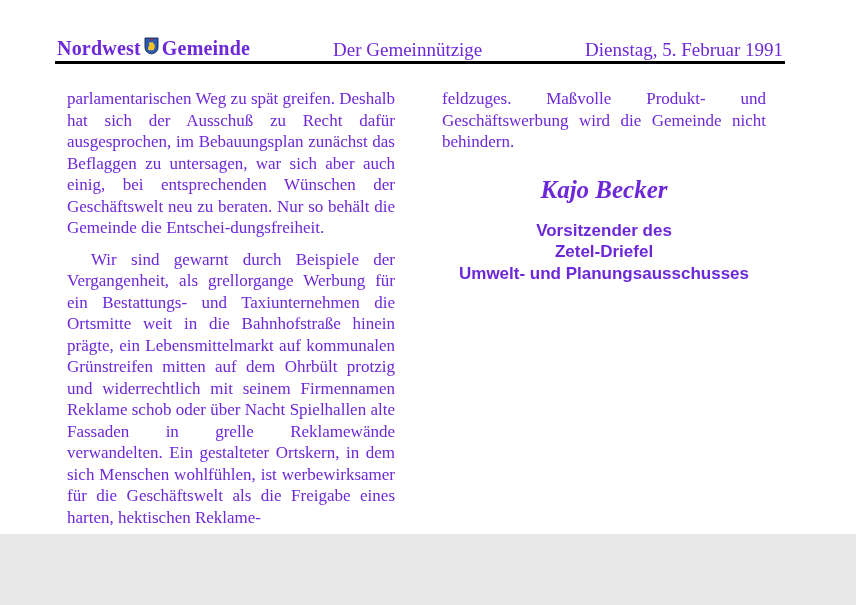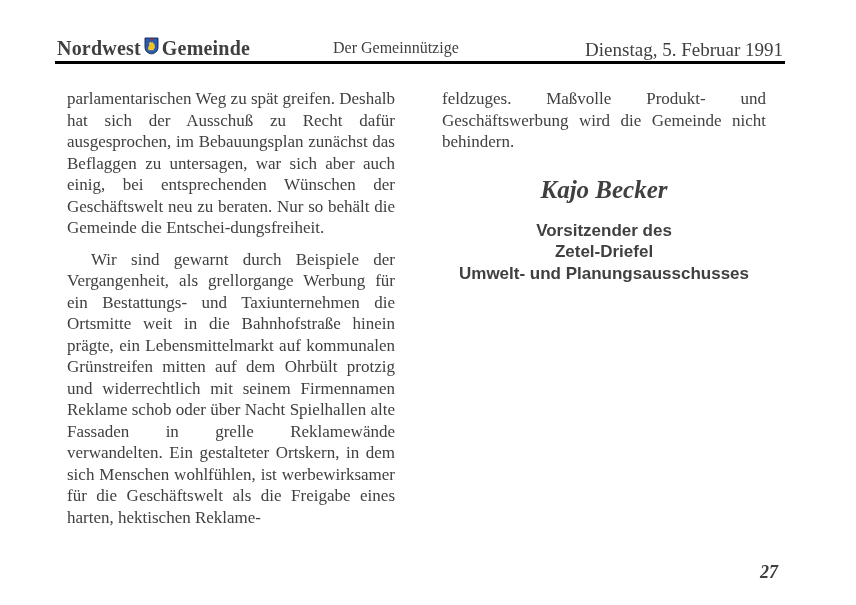--- a/index.html
+++ b/index.html
@@ -1,35 +1,35 @@
 <!DOCTYPE html>
 <html><head>
 <meta charset="utf-8">
 <style>
   html,body{margin:0;padding:0;background:#e8e8e8;}
   .page{
     position:relative;
-    width:856px;height:605px;
+    width:856px;height:534px;
     background:#ffffff;
     overflow:hidden;
     font-family:"Liberation Serif", serif;
-    color:#404040;
+    color:#6d28d9;
   }
   
   .masthead{position:absolute;left:55px;top:36px;width:730px;height:24px;}
   .brand{
     position:absolute;left:2px;top:1px;
     display:flex;align-items:center;gap:2px;
     font-weight:bold;font-size:20px;letter-spacing:0.2px;
     font-family:"Liberation Serif", serif;
   }
   .crest{display:inline-block;margin:0 1px;}
   .mast-center{
     position:absolute;left:278px;top:3px;
-    font-size:16px;
+    font-size:19px;
   }
   .mast-date{
     position:absolute;right:2px;top:3px;
     font-size:19px;
   }
   .header-rule{
     position:absolute;left:55px;top:61px;width:730px;height:3px;
     background:#000;
   }
   

